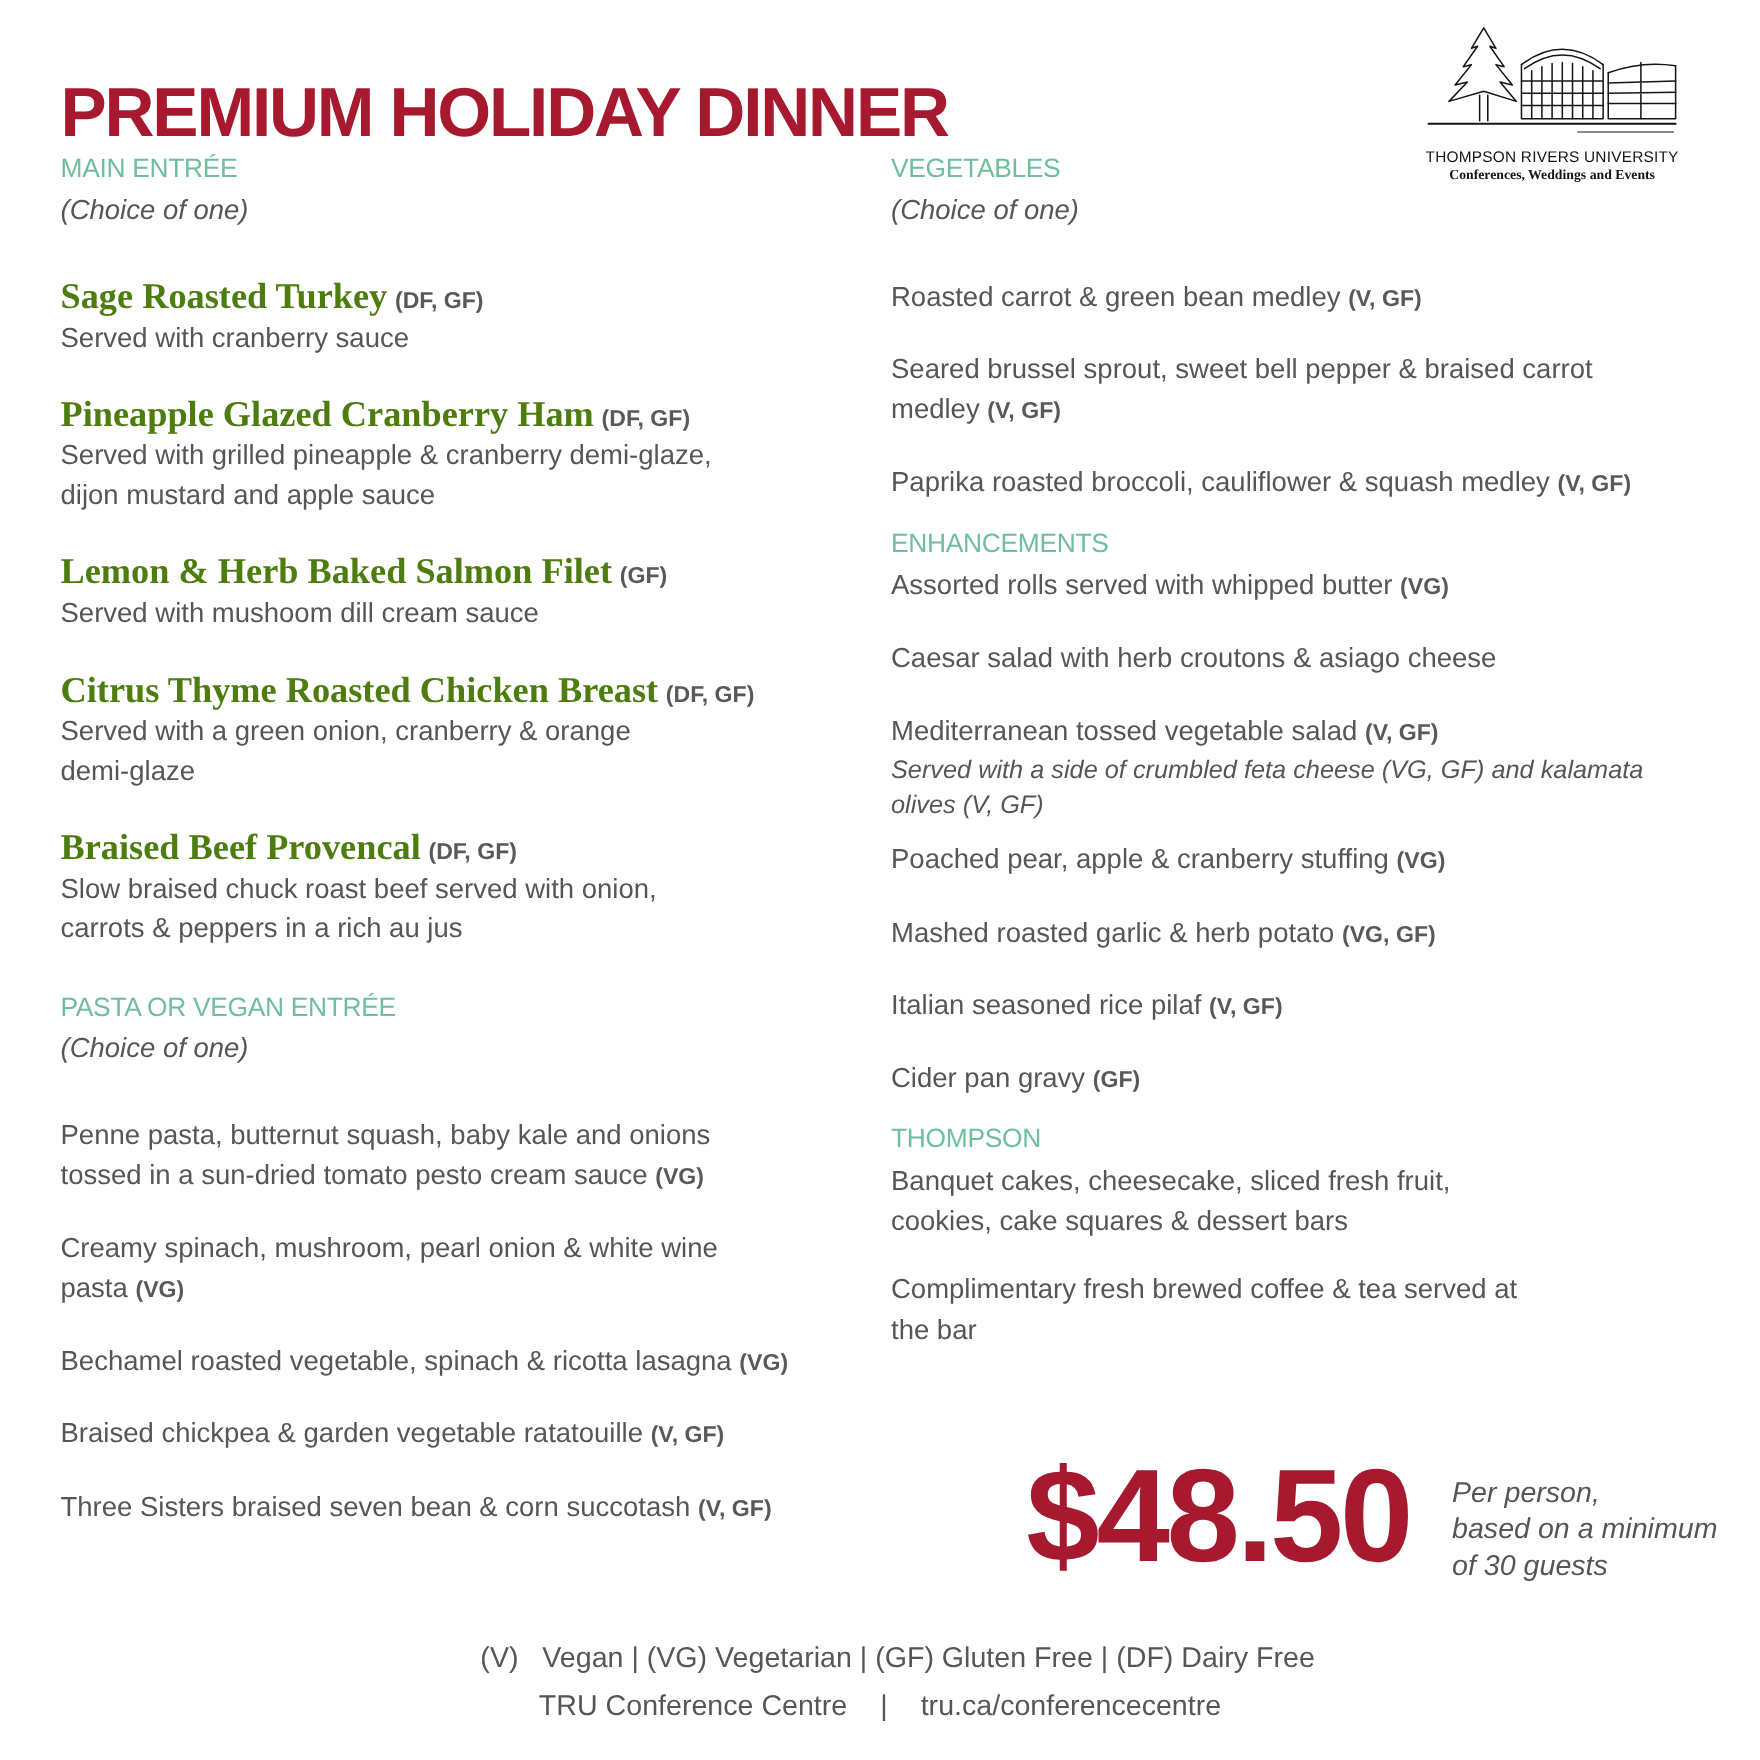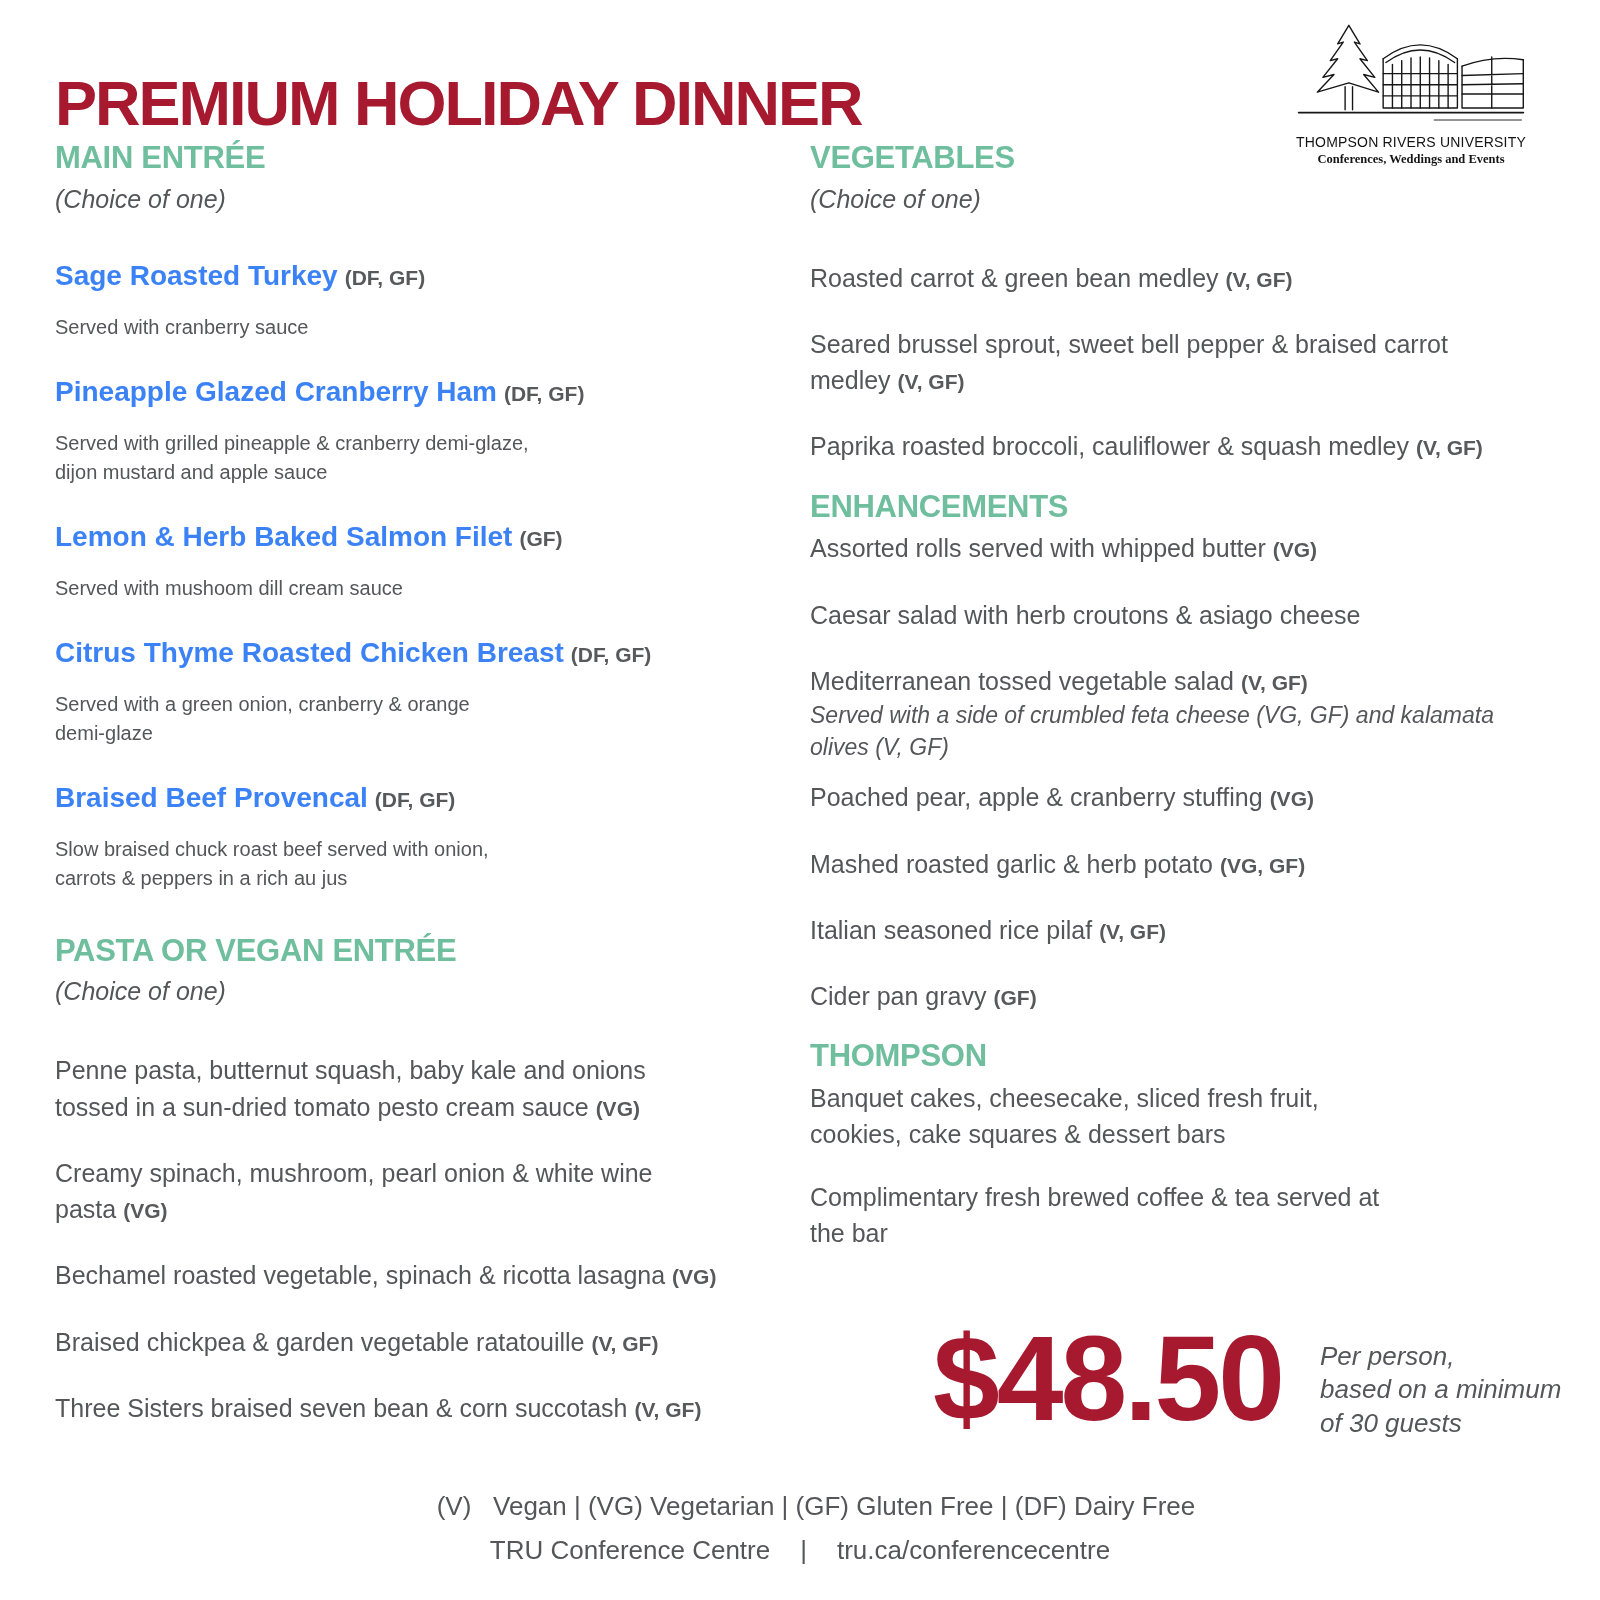--- a/index.html
+++ b/index.html
@@ -20,31 +20,31 @@
   .logo { position:absolute; left:1282px; top:16px; width:258px; text-align:center; color:#141414; }
   .logo svg { display:block; margin:0 auto; }
   .logo-name { font-size:14px; font-weight:normal; letter-spacing:0.2px; white-space:nowrap; }
   .logo-tagline { font-family:"Liberation Serif", serif; font-size:12.5px; font-weight:bold; margin-top:2px; white-space:nowrap; }
 
   .col { position:absolute; top:140px; }
   .col-left { left:55px; width:760px; }
   .col-right { left:810px; width:790px; }
 
   .section-heading {
-    font-size:31px; font-weight:700; color:#6FBE9E;
+    font-size:24px; font-weight:400; color:#6FBE9E;
     letter-spacing:-0.3px; line-height:1.15;
   }
   .choice { font-style:italic; font-size:25px; margin-top:9px; color:#55565A; }
 
   .menu-item { margin-top:34px; }
   .first-item { margin-top:46px; }
-  .item-name { font-size:28px; font-weight:bold; color:#3b82f6; }
+  .item-name { font-size:33px; font-weight:bold; color:#4d7c0f;font-family:Liberation Serif, serif; }
   .tags { font-size:21px; color:#58595B; font-weight:bold; margin-left:7px; }
   .item-desc {
-    font-size:20px; line-height:1.45; margin-top:21px;
+    font-size:25px; line-height:1.45; margin-top:0;
     white-space:pre-line;
   }
   .para { font-size:25px; line-height:1.45; margin:30px 0 0 0; }
   .para .item-text { white-space:pre-line; }
   .para.first-item { margin-top:46px; }
   .para.tight { margin-top:6px; }
   .note {
     font-style:italic; font-size:23px; line-height:1.4;
     white-space:pre-line;
   }

